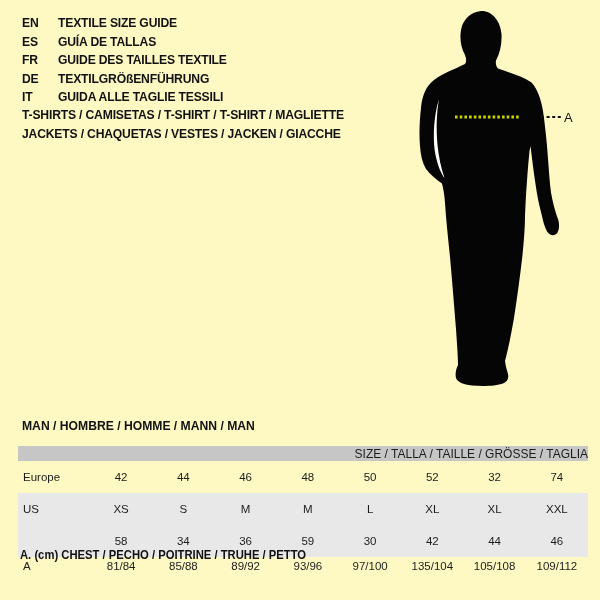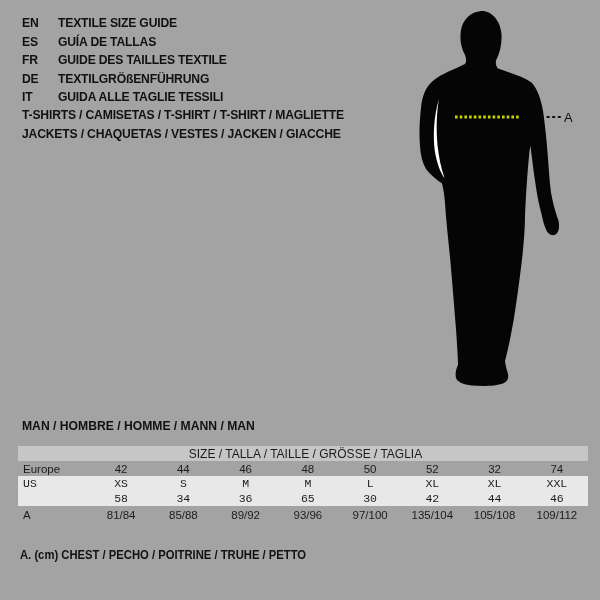--- a/index.html
+++ b/index.html
@@ -1,16 +1,16 @@
 <!DOCTYPE html>
 <html style="--text: #111111; --header_bg: #c6c6c6; --alt_row_bg: #e8e8e8; --silhouette: #050505; --measure_line: #c8d400;"><head>
 <meta charset="utf-8">
 <style>
   html,body{margin:0;padding:0;background:#fff;}
-  .page{position:relative;width:600px;height:600px;background:#a3a3a3;overflow:hidden;
+  .page{position:relative;width:600px;height:600px;background:#fef9c3;overflow:hidden;
         font-family:"Liberation Sans",sans-serif;color:var(--text,#111);}
   .abs{position:absolute;}
   .cond{transform:scaleX(0.9);transform-origin:0 0;white-space:nowrap;}
 
   
   .lang-list{left:22px;top:14px;}
   .lang-row{display:flex;font-weight:bold;font-size:13.5px;line-height:18.5px;letter-spacing:-0.2px;}
   .lang-code{width:40px;flex:0 0 40px;}
 
   
@@ -19,25 +19,25 @@
   
   .figure-wrap{left:405px;top:5px;width:170px;height:390px;}
   .figure-wrap svg{display:block;width:170px;height:390px;}
 
   
   .section-title{left:22px;top:418px;font-weight:bold;font-size:13.5px;}
 
   
   .size-table{position:absolute;left:18px;top:446px;width:570px;border-collapse:collapse;
               table-layout:fixed;font-size:11.5px;color:#1c1c1c;}
-  .size-table td{padding:0;height:15px;text-align:center;vertical-align:middle;overflow:hidden;}
+  .size-table td{padding:0;height:32px;text-align:center;vertical-align:middle;overflow:hidden;}
   .size-table td.lbl{text-align:left;padding-left:5px;}
-  .size-table tr.head td{background:var(--header_bg,#c6c6c6);text-align:center;padding-left:5px;
+  .size-table tr.head td{background:var(--header_bg,#c6c6c6);text-align:right;padding-left:5px;
                          font-size:12px;height:15px;}
-  .size-table tr.alt td{background:var(--alt_row_bg,#e8e8e8);font-family:Liberation Mono, monospace;}
+  .size-table tr.alt td{background:var(--alt_row_bg,#e8e8e8);}
   .size-table tr.last td{height:18px;}
 
   
   .footnote{left:20px;top:548px;font-weight:bold;font-size:12.5px;}
 </style>
 </head>
 <body>
 
 <div class="page">
 
@@ -159,21 +159,21 @@
         <td>L</td>
         <td>XL</td>
         <td>XL</td>
         <td>XXL</td>
       </tr>
       <tr class="alt">
         <td class="lbl"></td>
         <td>58</td>
         <td>34</td>
         <td>36</td>
-        <td>65</td>
+        <td>59</td>
         <td>30</td>
         <td>42</td>
         <td>44</td>
         <td>46</td>
       </tr>
       <tr class="last">
         <td class="lbl">A</td>
         <td>81/84</td>
         <td>85/88</td>
         <td>89/92</td>

